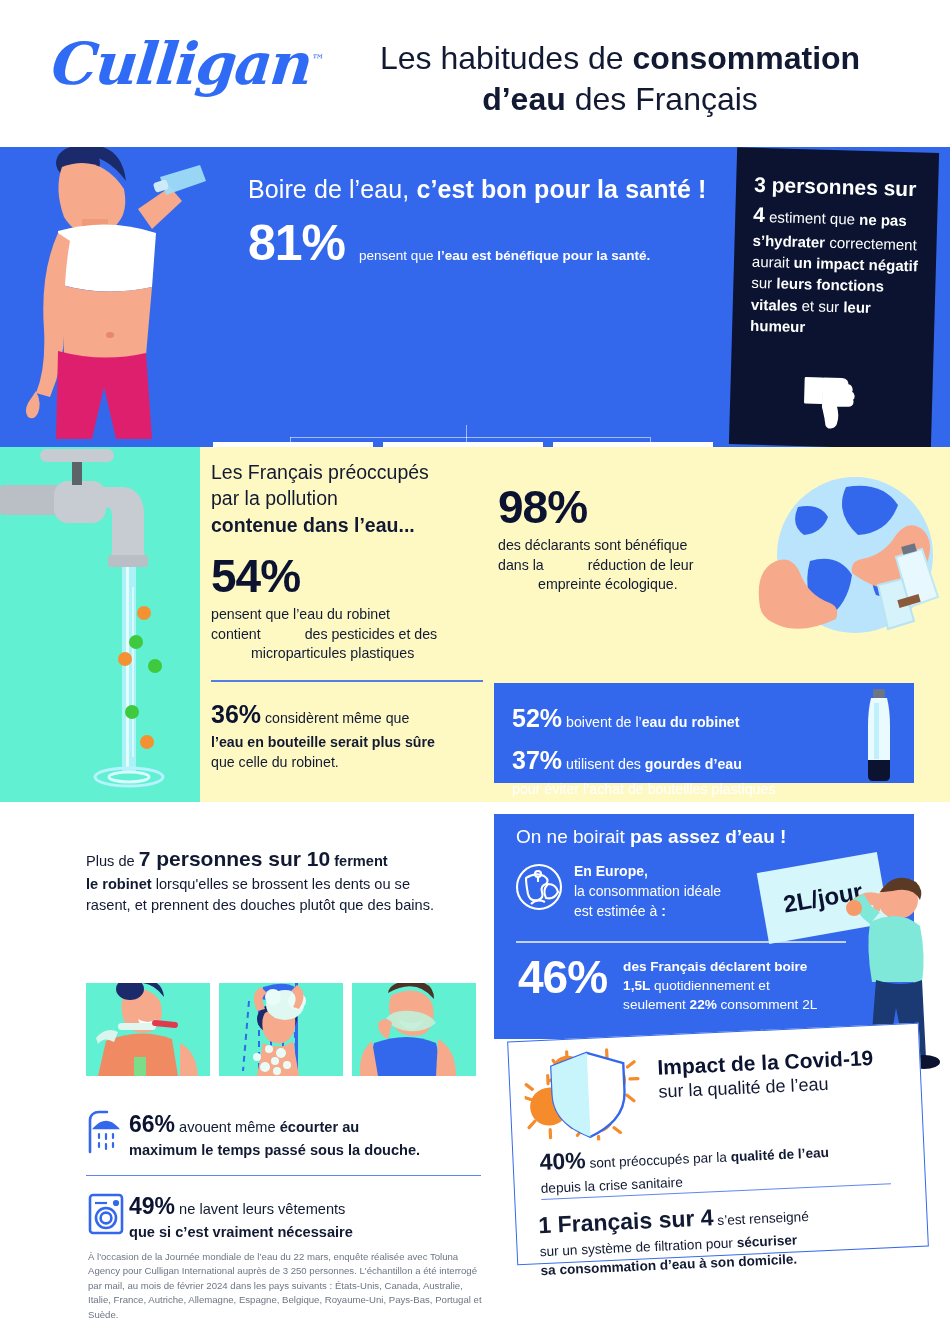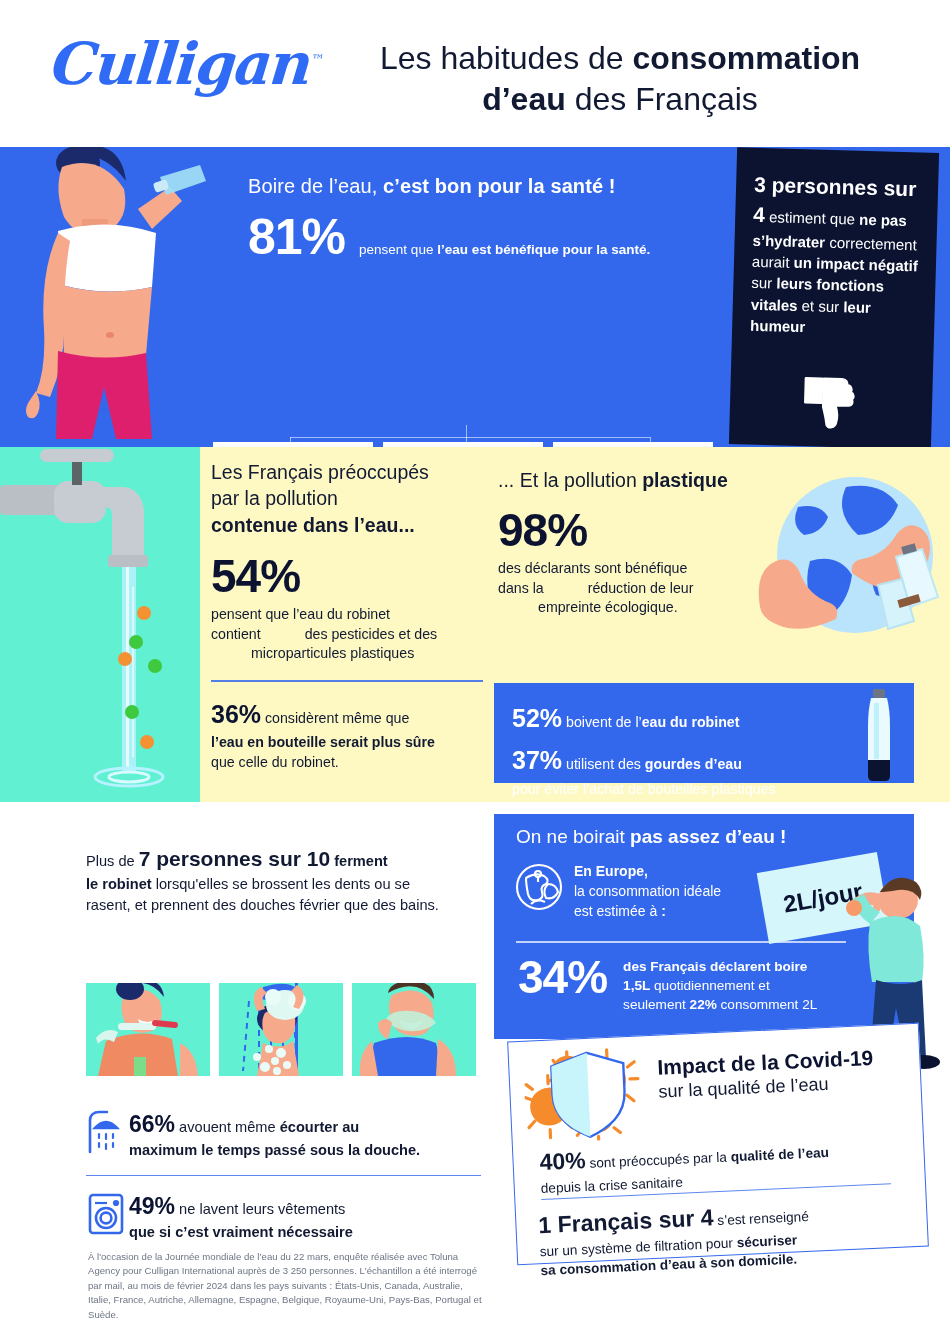--- a/index.html
+++ b/index.html
@@ -25,21 +25,21 @@
   .header-title {
     position:absolute; left:320px; top:38px; width:600px;
     text-align:center; font-size:32px; line-height:1.28;
     font-weight:300; color:#121a33;
   }
   .header-title b { font-weight:700; }
 
   
   .sec1 { position:absolute; left:0; top:147px; width:950px; height:300px; background:#3468ec; }
   .s1-inner { position:absolute; left:248px; top:28px; width:470px; }
-  .s1-title { color:#fff; font-size:20px; font-weight:300; letter-spacing:.1px; }
+  .s1-title { color:#fff; font-size:25px; font-weight:300; letter-spacing:.1px; }
   .s1-title b { font-weight:700; }
   .s1-row { display:flex; align-items:baseline; margin-top:14px; }
   .s1-big { color:#fff; font-size:50px; font-weight:800; line-height:1; letter-spacing:-1px; }
   .s1-sub { color:#fff; font-size:13.5px; font-weight:300; margin-left:14px; }
   .s1-sub b { font-weight:700; }
 
   
   .connector { position:absolute; left:290px; top:290px; width:360px; height:1px; background:rgba(255,255,255,.55); }
   .conn-v { position:absolute; width:1px; background:rgba(255,255,255,.55); top:290px; height:14px; }
   .conn-up { position:absolute; left:466px; top:278px; width:1px; height:13px; background:rgba(255,255,255,.55); }
@@ -348,23 +348,20 @@
       <path d="M10 150 q-6 -36 16 -46 q16 -6 24 12 q8 22 30 30 q10 4 6 16 q-34 16 -58 6 q-16 -6 -18 -18Z" fill="#f7a98b"></path>
       <path d="M172 118 q16 -32 0 -46 q-14 -10 -26 6 q-12 20 -34 24 q-12 2 -10 14 q30 22 56 16 q12 -4 14 -14Z" fill="#f7a98b"></path>
 
       <path d="M146 100 l26 -8 l16 48 l-28 10Z" fill="#e8f8ff" stroke="#bfe8f5" stroke-width="2"></path>
       <rect x="152" y="88" width="14" height="8" fill="#6d7585" transform="rotate(-16 159 92)"></rect>
       <path d="M128 128 l24 -6 l12 42 l-26 8Z" fill="#d6f2fb" stroke="#b8e4f2" stroke-width="2"></path>
       <rect x="148" y="140" width="22" height="8" fill="#8a5a3b" transform="rotate(-16 159 144)"></rect>
     </svg>
 
     <div class="s2-right">
-      <div class="s2r-h">
-        <span>... Et la pollution </span><b>plastique</b>
-      </div>
       <div class="s2-big">98%</div>
       <div class="s2-p">
         <span>des déclarants sont bénéfique</span><br>
         <span>dans la </span><b>réduction de leur</b><br>
         <b>empreinte écologique.</b>
       </div>
     </div>
   </div>
 
   <div class="bluebox">
@@ -381,21 +378,21 @@
       <path d="M12 14 h5 v56 h-5Z" fill="#bff0fb"></path>
       <path d="M6 71 h22 v16 q0 5 -5 5 h-12 q-5 0 -5 -5Z" fill="#0b1331"></path>
     </svg>
   </div>
 
   <div class="sec3">
     <div class="s3-left">
       <div class="s3-p">
         <span>Plus de </span><b class="strong">7 personnes sur 10</b><b> ferment</b><br>
         <b>le robinet</b><span> lorsqu'elles se brossent les dents ou se</span><br>
-        <span>rasent, et prennent des douches février que des bains.</span>
+        <span>rasent, et prennent des douches plutôt que des bains.</span>
       </div>
     </div>
   </div>
 
   <div class="photos">
     <div class="photo">
       <svg width="124" height="93" viewBox="0 0 124 93">
         <rect width="124" height="93" fill="#62f0d2"></rect>
         <path d="M40 10 q22 -10 34 8 q6 22 -8 30 q-20 6 -28 -10 q-6 -18 2 -28Z" fill="#f7a98b"></path>
         <path d="M36 4 q26 -12 42 10 q-2 -18 -22 -18 q-18 0 -20 8Z" fill="#1b2a6b"></path>
@@ -501,21 +498,21 @@
         <path d="M24 15 v5"></path>
       </svg>
     </div>
     <div class="rp-eu">
       <b>En Europe,</b><br>
       <span>la consommation idéale</span><br>
       <span>est estimée à </span><b>:</b>
     </div>
     <div class="rp-hr"></div>
     <div class="rp-46">
-      <div class="pc">34%</div>
+      <div class="pc">46%</div>
       <div class="tx">
         <b>des Français déclarent boire</b><br>
         <b>1,5L</b><span> quotidiennement et</span><br>
         <span>seulement </span><b>22%</b><span> consomment 2L</span>
       </div>
     </div>
   </div>
 
   <div class="lcard">
     <span>2L/jour</span>

